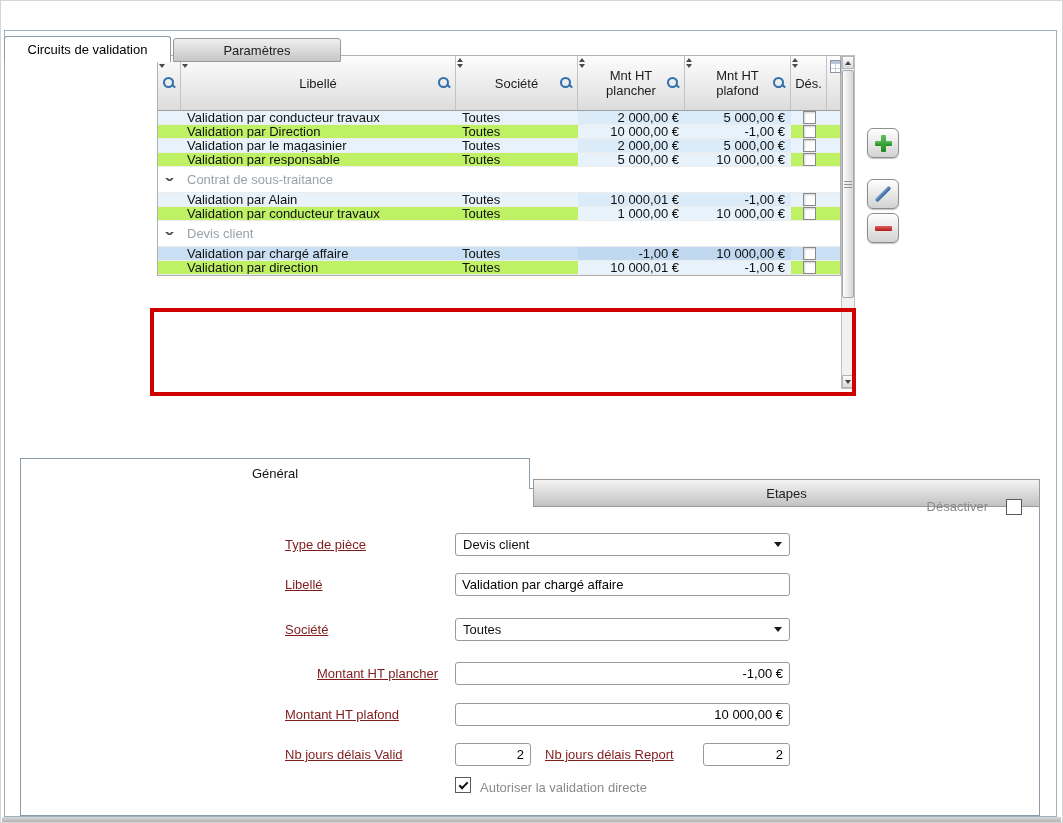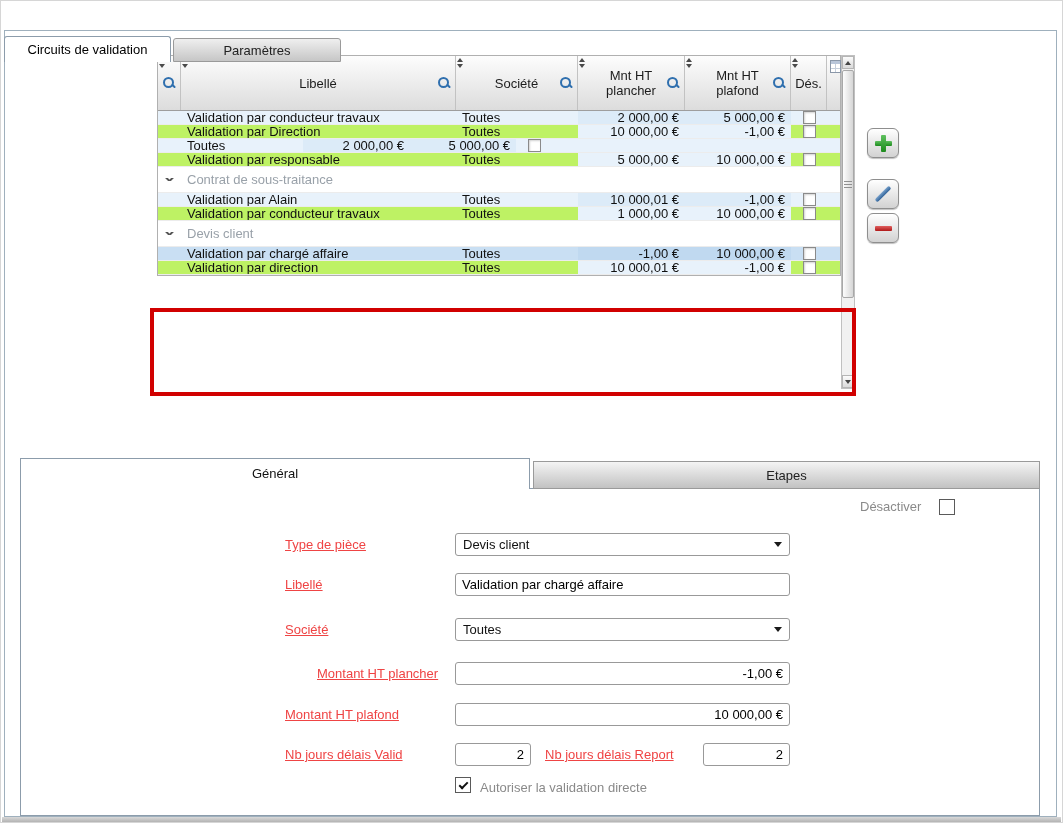--- a/index.html
+++ b/index.html
@@ -107,34 +107,34 @@
                 background:linear-gradient(#e06060,#b01818); }
 
   
   .annotation { position:absolute; left:150px; top:308px; width:706px; height:88px;
                 border:4px solid #d10000; z-index:30; pointer-events:none; }
 
   
   .dtab { position:absolute; text-align:center; cursor:pointer; z-index:5; }
   .dtab-general { left:20px; top:458px; width:510px; height:31px; line-height:30px;
                   background:#fff; border:1px solid #8c9cab; border-bottom:none; }
-  .dtab-etapes { left:533px; top:461px; width:507px; height:28px; line-height:27px;
+  .dtab-etapes { left:533px; top:479px; width:507px; height:28px; line-height:27px;
                  background:linear-gradient(#f4f4f4,#c2c2c2); border:1px solid #9a9a9a; color:#222; }
   .detail-panel { position:absolute; left:20px; top:488px; width:1020px; height:328px;
                   border:1px solid #8c9cab; background:#fff; }
 
   .desactiver-row { position:absolute; left:860px; top:498px; width:162px; height:17px;
-                    display:flex; align-items:center; justify-content:flex-start; gap:18px;
+                    display:flex; align-items:center; justify-content:flex-end; gap:18px;
                     color:#8a8a8a; z-index:6; }
   .cbox { width:16px; height:16px; border:1px solid #5a5a5a; background:#fff; display:flex;
           align-items:center; justify-content:center; cursor:pointer; }
   .checkmark { width:9px; height:5px; border-left:2px solid #111; border-bottom:2px solid #111;
                transform:rotate(-45deg); margin-bottom:2px; }
 
-  .flabel { position:absolute; color:#ef4444; text-decoration:underline; z-index:6; }
+  .flabel { position:absolute; color:#7f1d1d; text-decoration:underline; z-index:6; }
   .fctrl { position:absolute; height:23px; border:1px solid #999; border-radius:3px;
            background:#fff; font-size:13px; z-index:6; }
   input.fctrl { padding:0 6px; color:#000; }
   input.num { text-align:right; }
   .dropdown { display:flex; align-items:center; padding:0 7px; cursor:pointer; }
   .dd-arrow { width:0; height:0; border-left:4px solid transparent; border-right:4px solid transparent;
               border-top:5px solid #1a1a1a; margin-left:auto; }
   .autoriser-label { position:absolute; left:480px; top:780px; color:#8a8a8a; z-index:6; }
   .autoriser-box { position:absolute; left:455px; top:777px; z-index:6; }
 </style>
@@ -202,20 +202,21 @@
         <span class="cell c2">Toutes</span>
         <span class="cell c3 money">10 000,00 €</span>
         <span class="cell c4 money">-1,00 €</span>
         <span class="cell c5 ckcell">
           <span class="ck"></span>
         </span>
         <span class="cell c6"></span>
       </div>
       <div class="grid-row data-row odd">
         <span class="cell c0"></span>
+        <span class="cell c1">Validation par le magasinier</span>
         <span class="cell c2">Toutes</span>
         <span class="cell c3 money">2 000,00 €</span>
         <span class="cell c4 money">5 000,00 €</span>
         <span class="cell c5 ckcell">
           <span class="ck"></span>
         </span>
         <span class="cell c6"></span>
       </div>
       <div class="grid-row data-row even">
         <span class="cell c0"></span>

